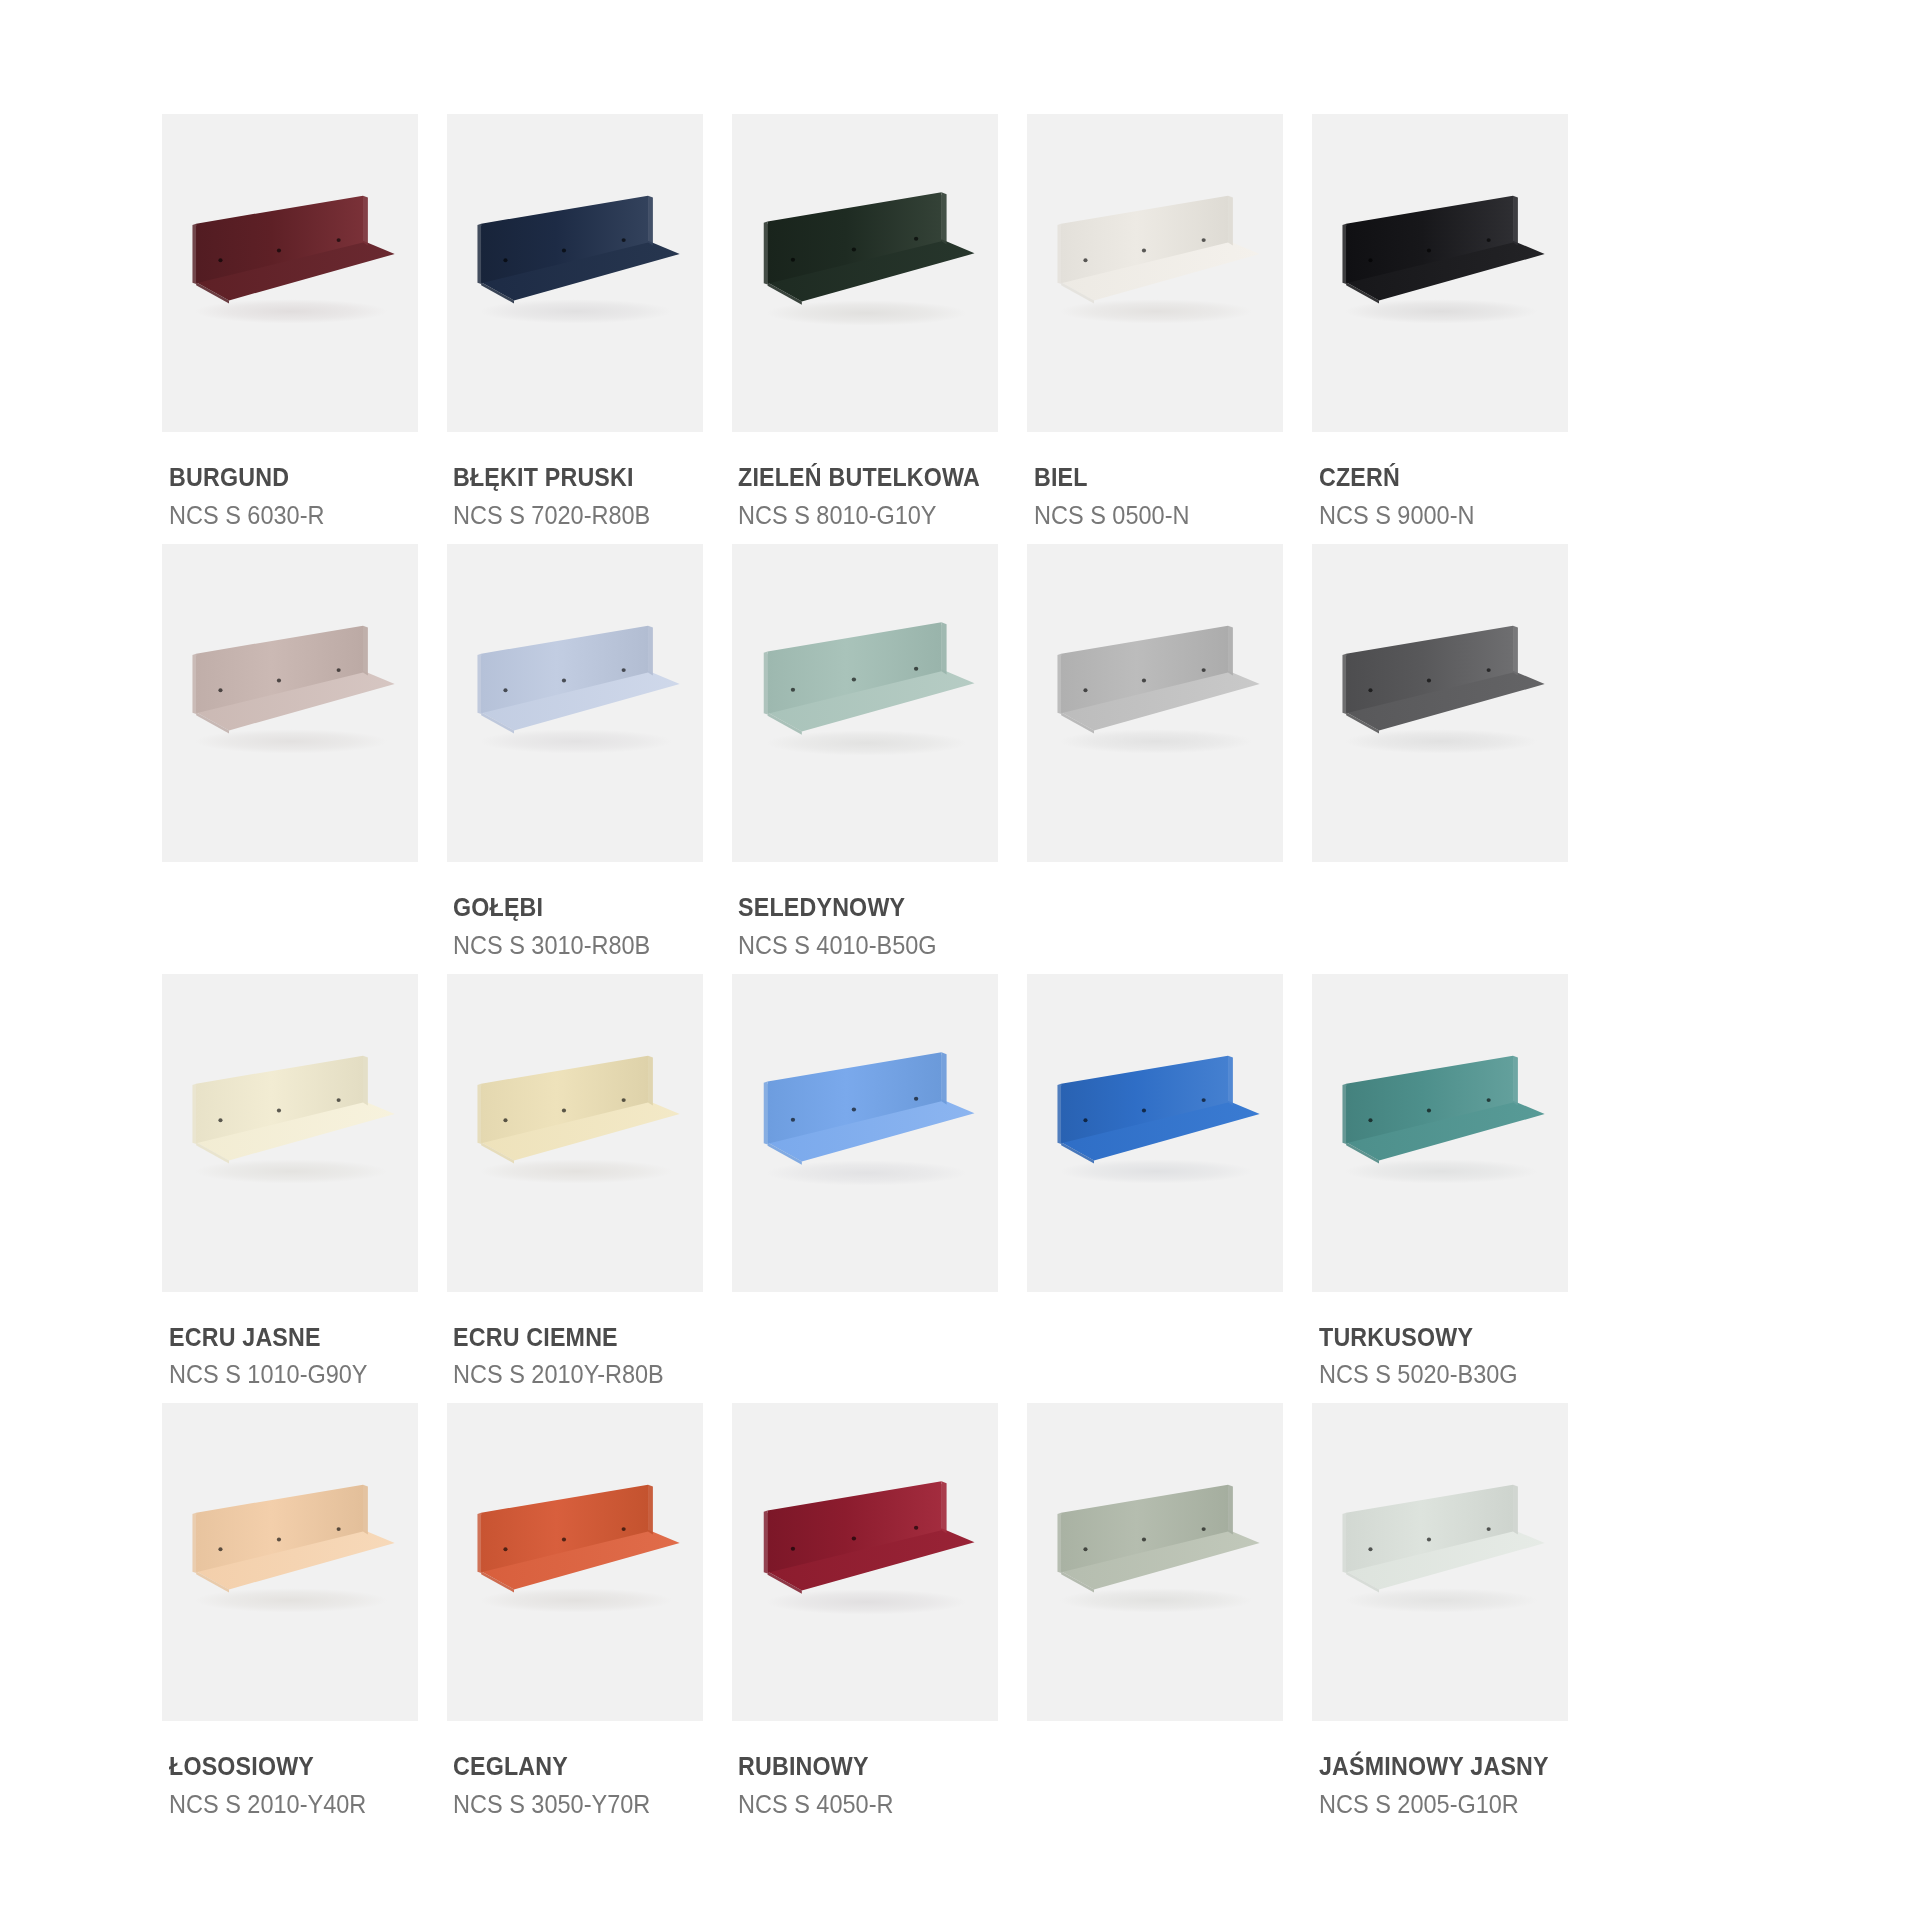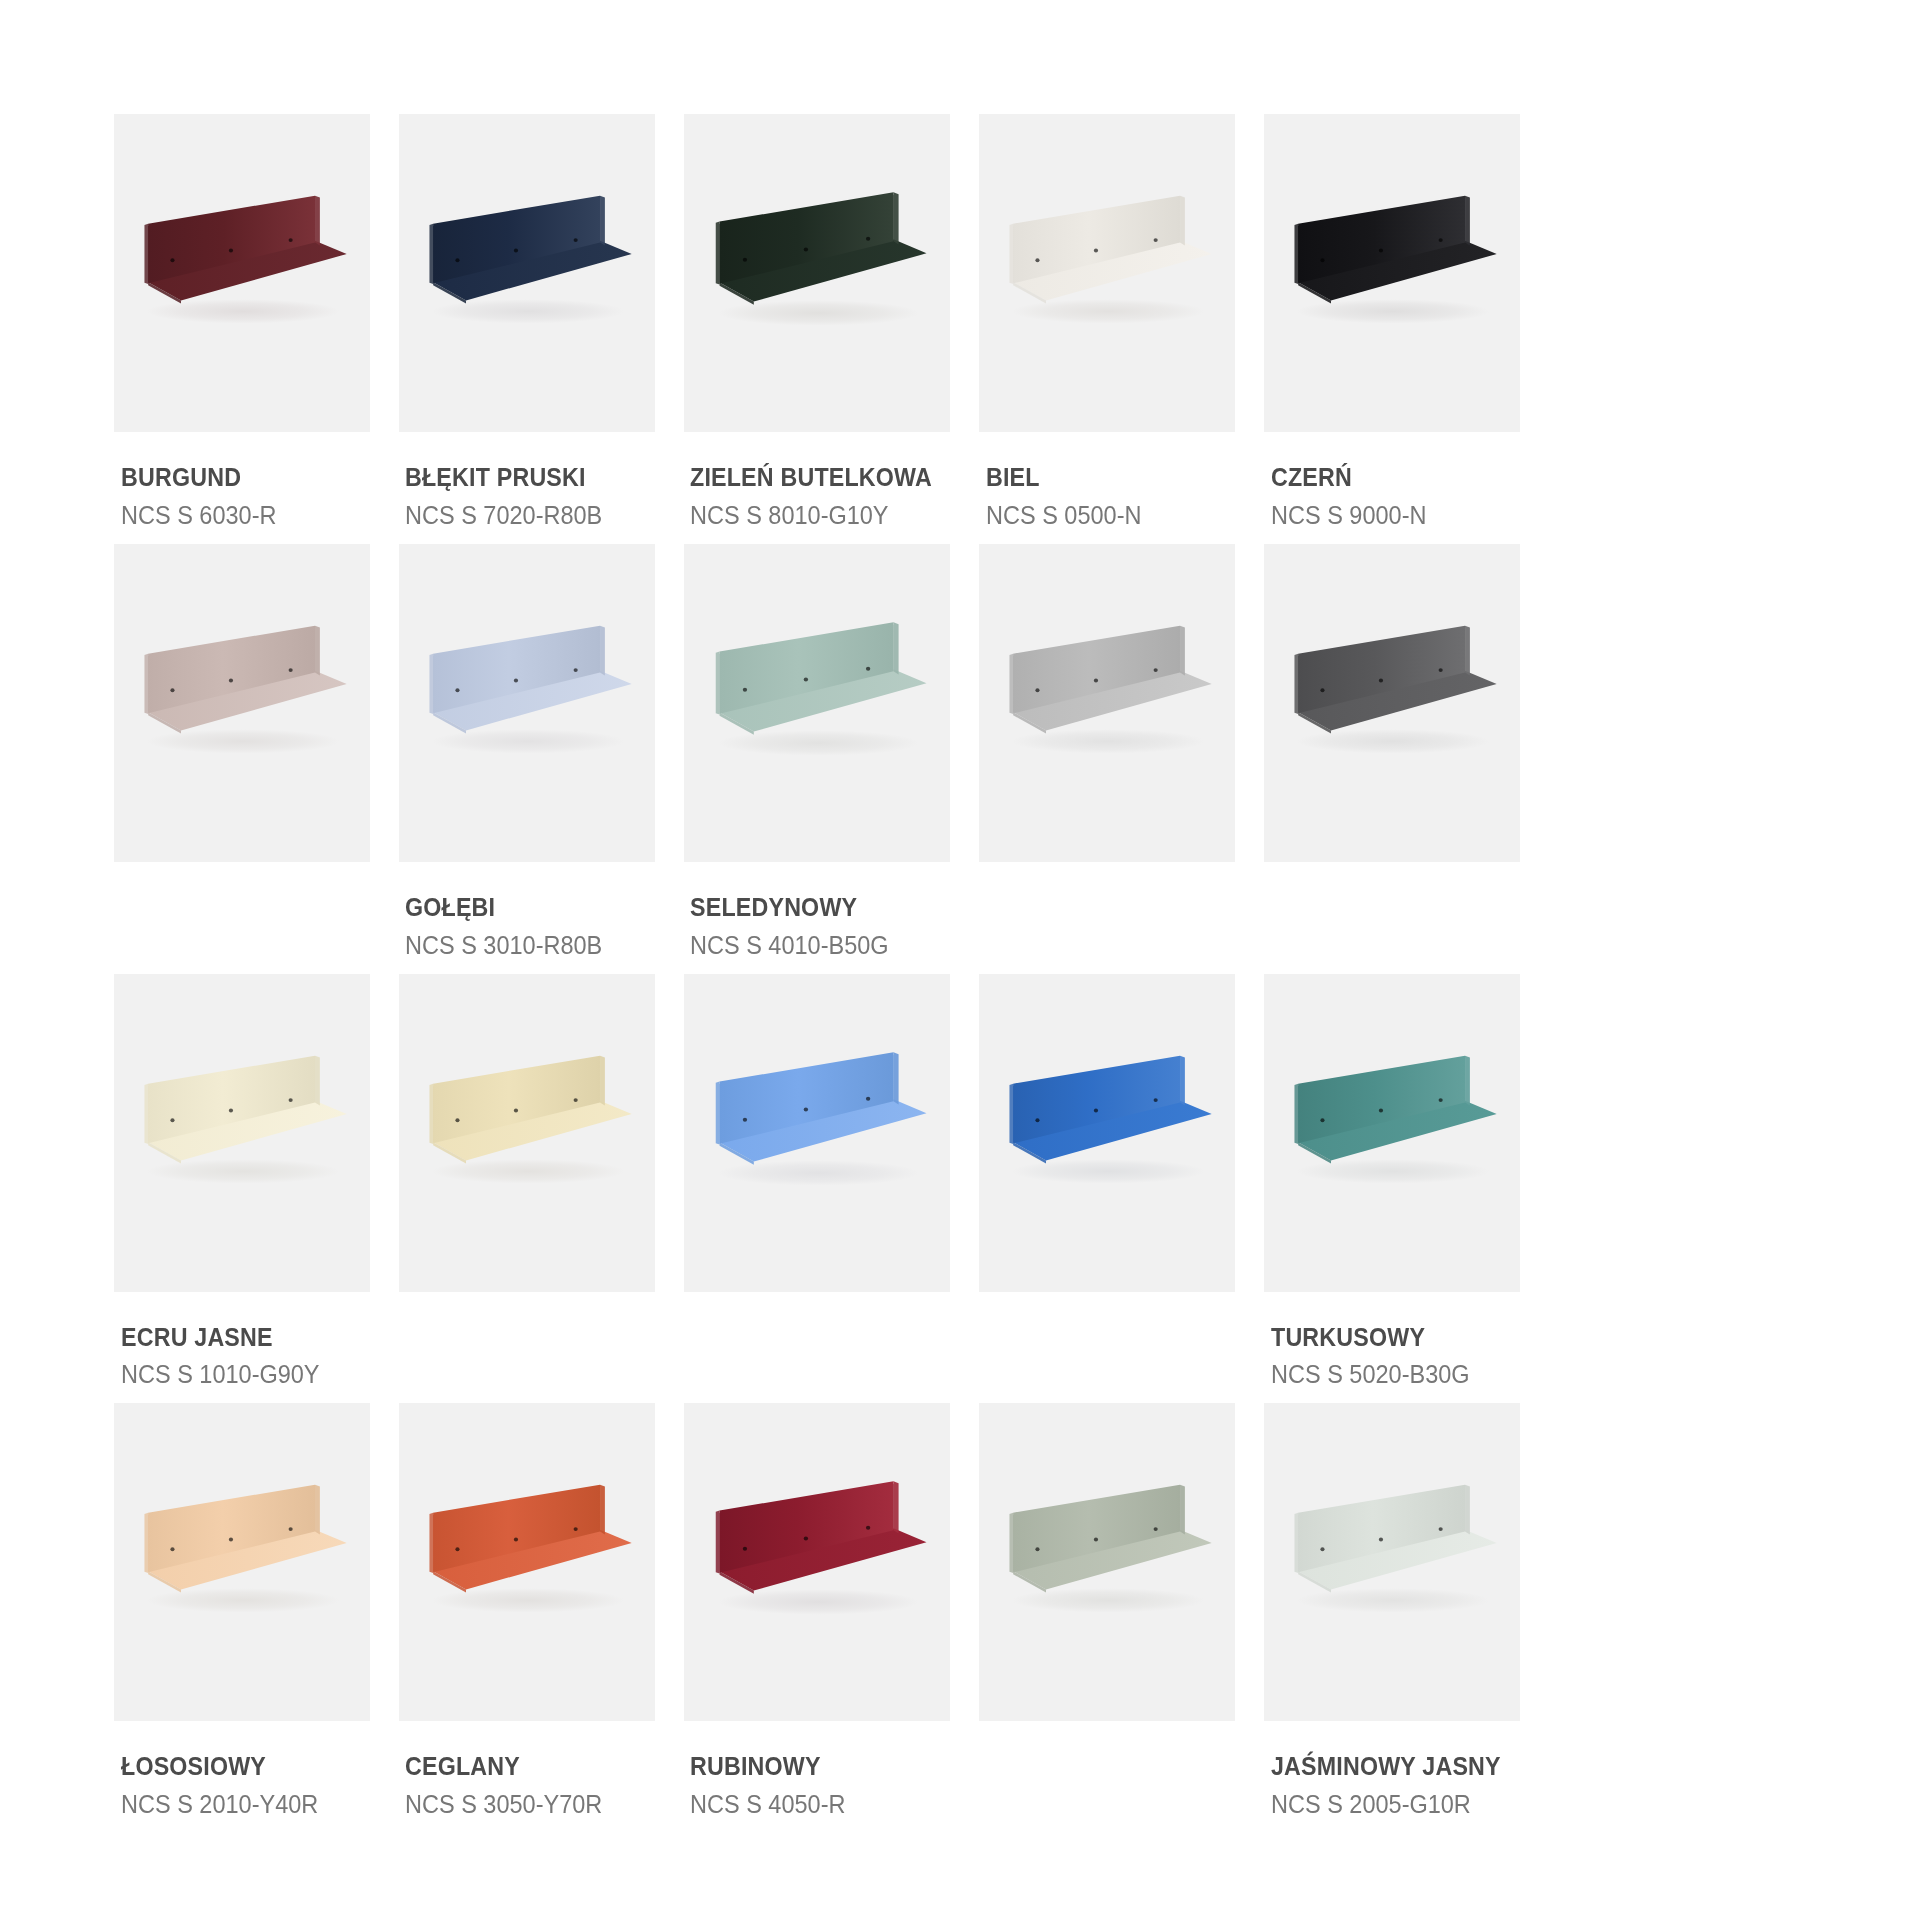--- a/index.html
+++ b/index.html
@@ -11,20 +11,21 @@
   }
   #palette-grid {
     width: 1634px; height: 1923px;
     padding: 114px 114px 98px 114px;
     display: grid;
     grid-template-columns: repeat(5, 1fr);
     grid-template-rows: repeat(4, 1fr);
     column-gap: 29px;
     row-gap: 8.1px;
     align-content: start;
+    margin-left: 48px;
   }
   .swatch-card {
     display: flex;
     flex-direction: column;
     width: 100%;
   }
   .swatch-image {
     position: relative;
     width: 100%;
     height: 318px;
@@ -667,20 +668,24 @@
     <polygon points="50,116 56,114 56,213 50,211" fill="#e4d8b0" opacity="0.8"></polygon>
 
     <g>
       <ellipse cx="96" cy="174" rx="3.4" ry="3.2" fill="#000" opacity="0.62"></ellipse>
       <ellipse cx="192" cy="158" rx="3.4" ry="3.2" fill="#000" opacity="0.62"></ellipse>
       <ellipse cx="290" cy="141" rx="3.4" ry="3.2" fill="#000" opacity="0.62"></ellipse>
     </g>
   </svg>
         </div>
       </div>
+      <div class="swatch-meta">
+        <div class="swatch-name">ECRU CIEMNE</div>
+        <div class="swatch-code">NCS S 2010Y-R80B</div>
+      </div>
     </div>
     <div class="swatch-card">
       <div class="swatch-image">
         <div class="shelf-stage">
   <svg viewBox="0 0 420 390" preserveAspectRatio="xMidYMid meet">
     <defs>
       <linearGradient id="face-12" x1="0" y1="0" x2="1" y2="0">
         <stop offset="0%" stop-color="#6d9ddf"></stop>
         <stop offset="45%" stop-color="#7aa9ec"></stop>
         <stop offset="100%" stop-color="#6b9ada"></stop>

